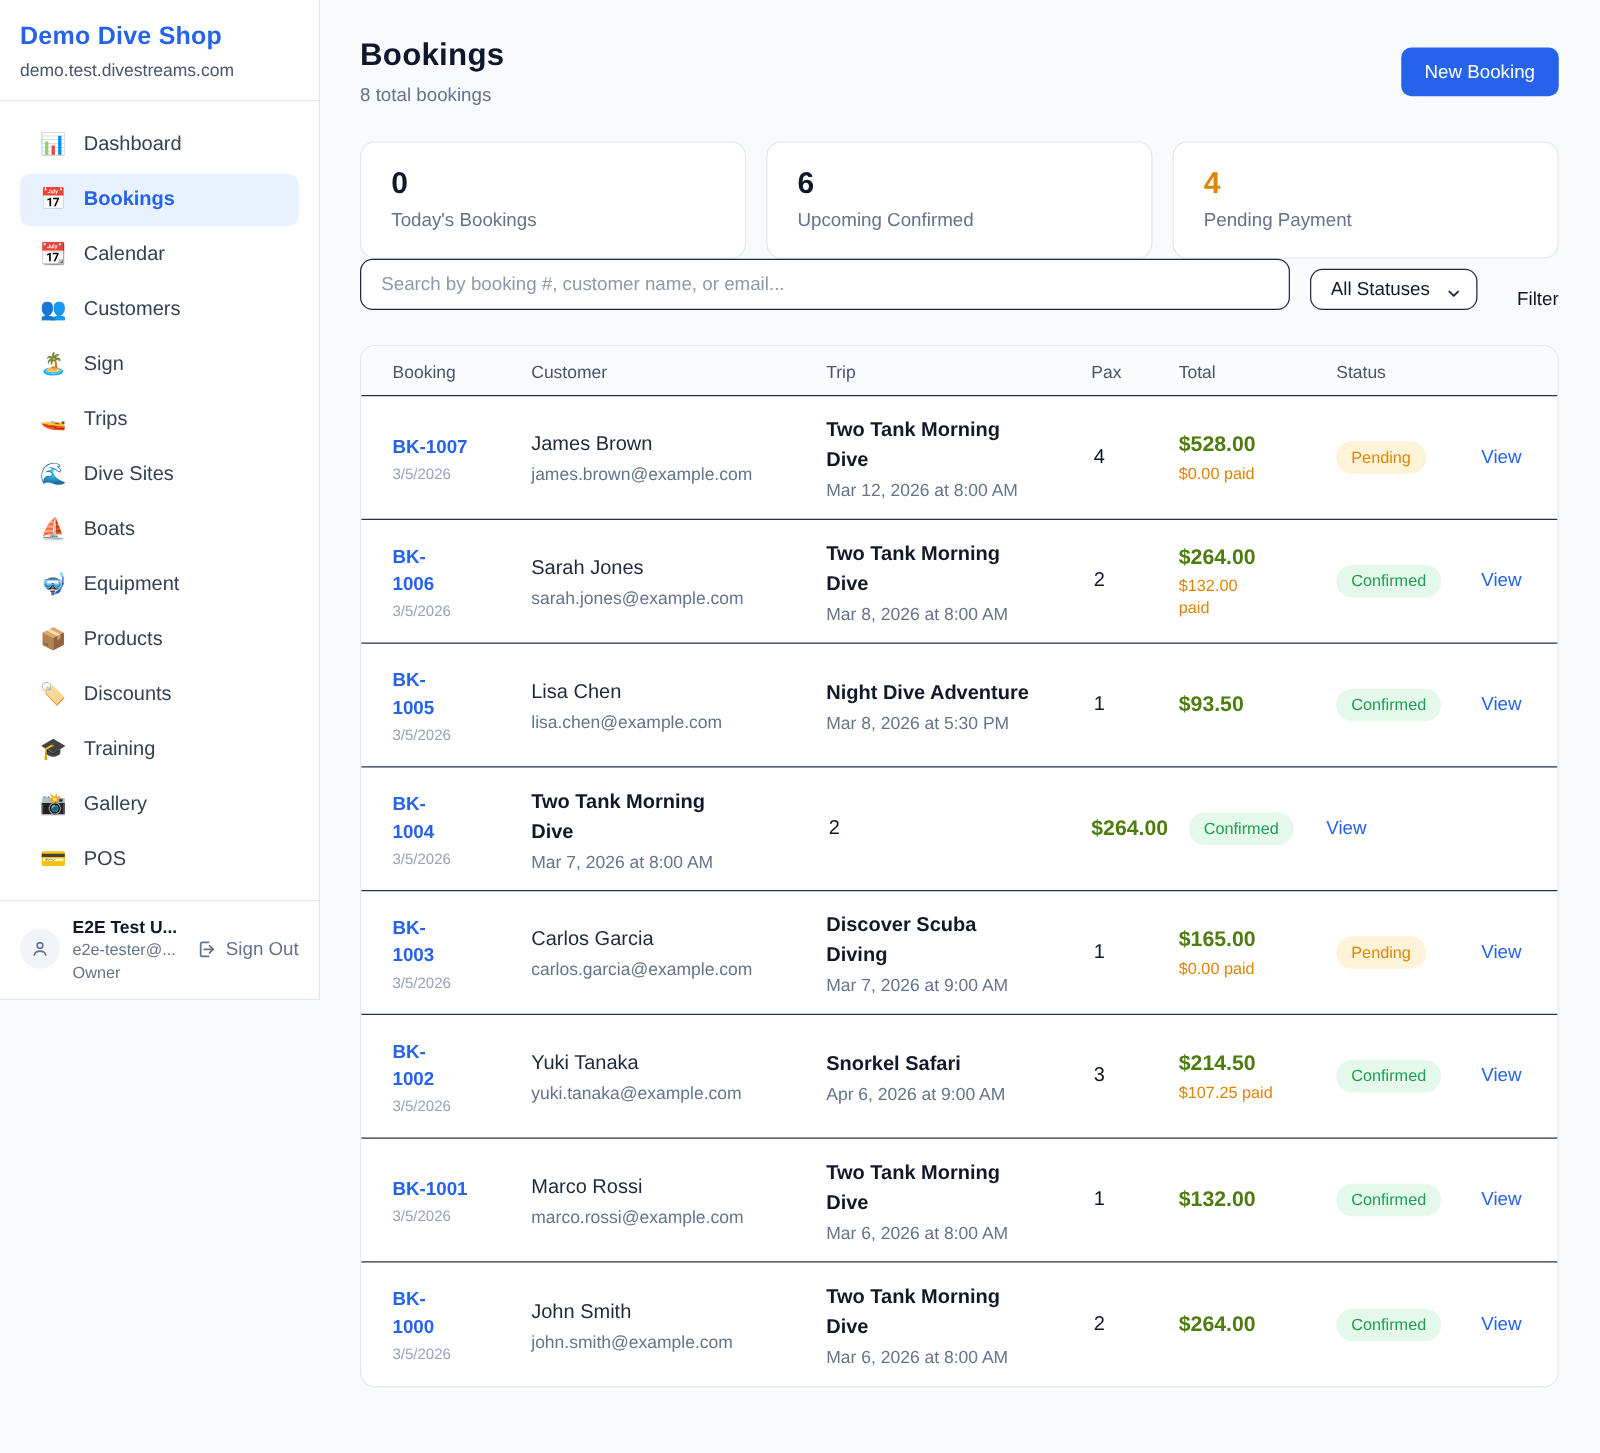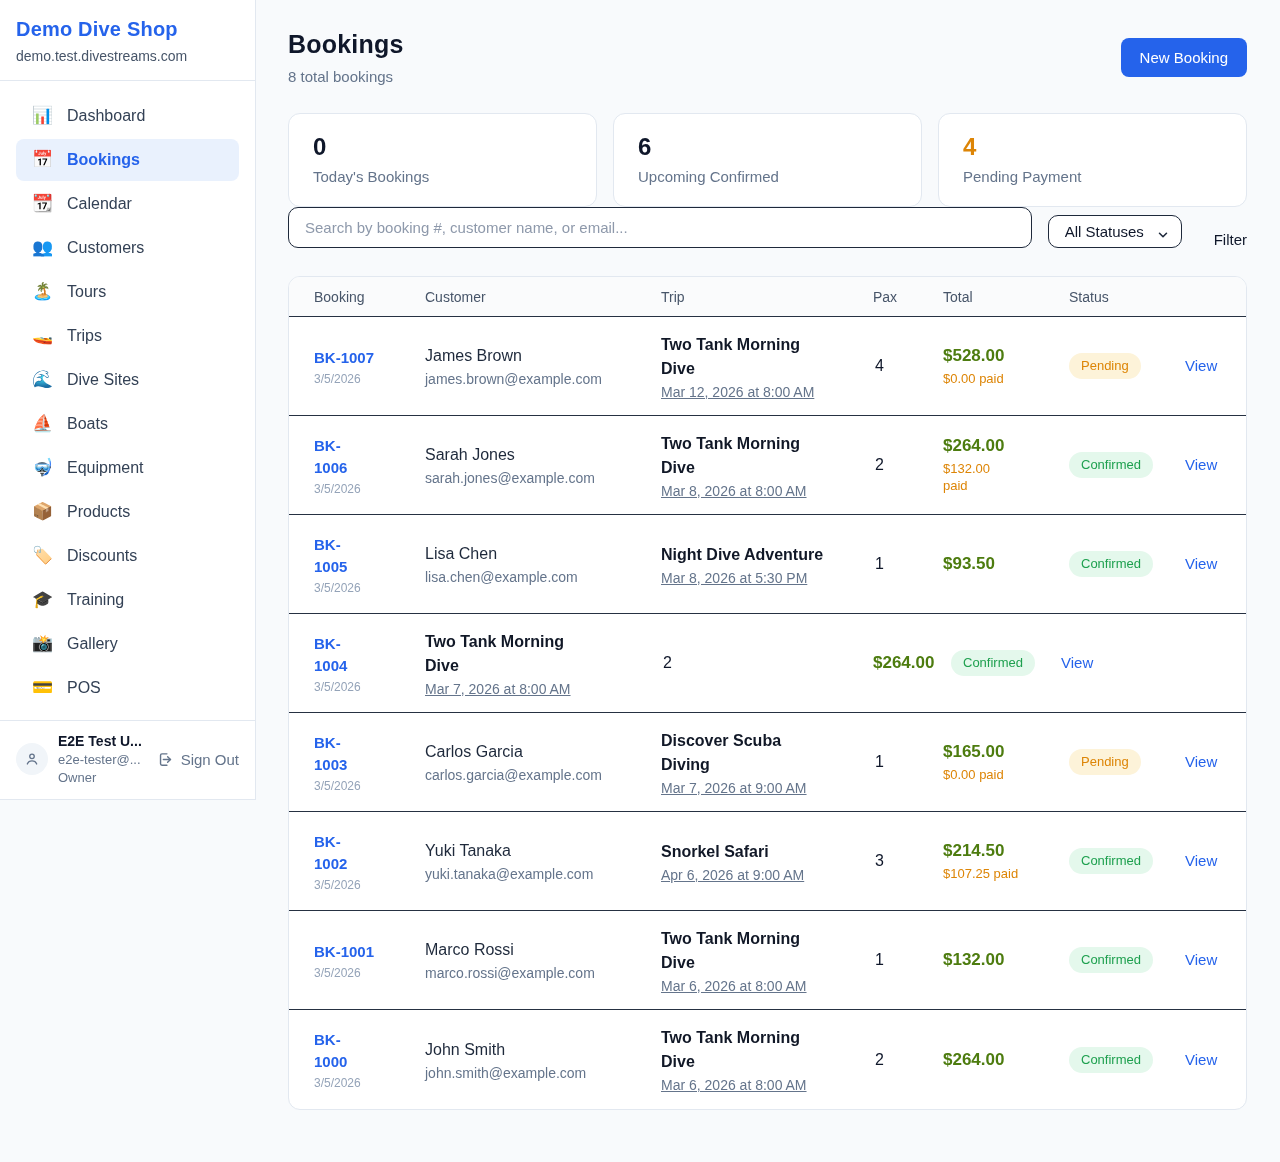--- a/index.html
+++ b/index.html
@@ -122,21 +122,21 @@
   .trow:last-child { border-bottom:none; }
 
   .bk-id {
     font-size:15px; font-weight:600; color:var(--accent);
     text-decoration:none; white-space:pre-line; line-height:22px; display:inline-block; cursor:pointer;
   }
   .bk-date { font-size:12px; color:#94a3b8; margin-top:3px; }
   .cust-name { font-size:16px; font-weight:500; color:#1e293b; line-height:22px; }
   .cust-email { font-size:14px; color:#64748b; margin-top:4px; }
   .trip-name { font-size:16px; font-weight:600; color:#111827; line-height:24px; white-space:pre-line; }
-  .trip-date { font-size:14px; color:#64748b; margin-top:3px;text-decoration:underline; }
+  .trip-date { font-size:14px; color:#64748b; margin-top:3px; }
   .c-pax { font-size:16px; color:#0f172a; padding-left:2px; }
   .total-amt { font-size:17px; font-weight:700; color:#4d7c0f; }
   .total-paid { font-size:13px; color:var(--orange); margin-top:4px; white-space:pre-line; line-height:17px; }
   .badge {
     display:inline-block; padding:5px 12px 6px; border-radius:999px;
     font-size:13px; line-height:15px;
   }
   .badge.pending   { background:var(--pending-bg);   color:var(--orange); }
   .badge.confirmed { background:var(--confirmed-bg); color:var(--confirmed-text); }
   .c-status { padding-left:8px; }
@@ -164,21 +164,21 @@
       <div class="nav-item">
       <span class="nav-icon">📆</span>
       <span class="nav-label">Calendar</span>
     </div>
       <div class="nav-item">
       <span class="nav-icon">👥</span>
       <span class="nav-label">Customers</span>
     </div>
       <div class="nav-item">
       <span class="nav-icon">🏝️</span>
-      <span class="nav-label">Tours</span>
+      <span class="nav-label">Sign</span>
     </div>
       <div class="nav-item">
       <span class="nav-icon">🚤</span>
       <span class="nav-label">Trips</span>
     </div>
       <div class="nav-item">
       <span class="nav-icon">🌊</span>
       <span class="nav-label">Dive Sites</span>
     </div>
       <div class="nav-item">

